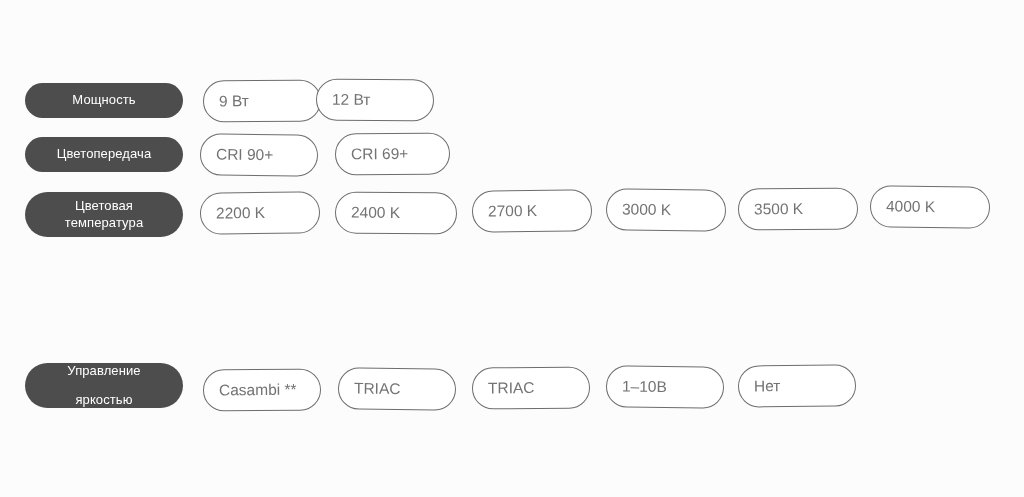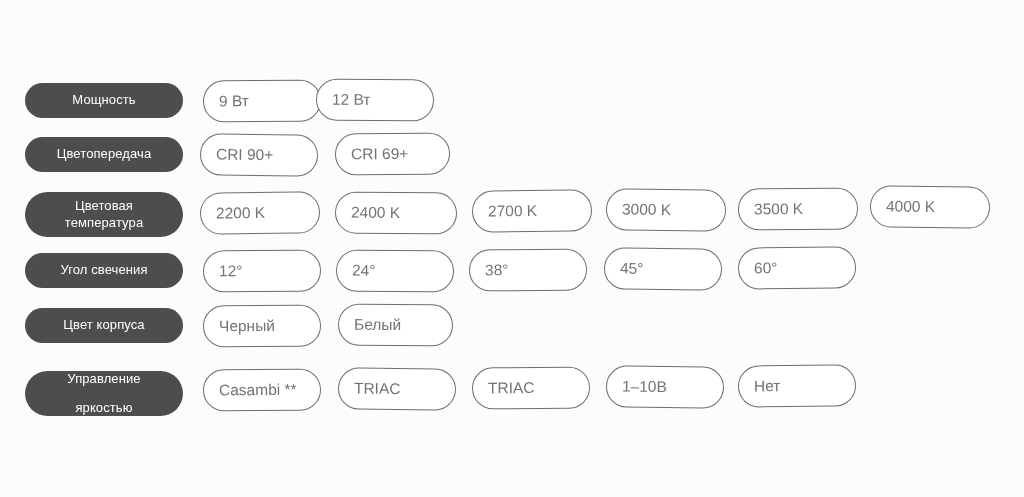--- a/index.html
+++ b/index.html
@@ -85,21 +85,21 @@
   .r3 { top: 186px; height: 58px; }
   .r4 { top: 248px; height: 46px; }
   .r5 { top: 303px; height: 46px; }
   .r6 { top: 357px; height: 58px; }
 
   .r1 .row-label { top: 5px; }
   .r2 .row-label { top: 5px; }
   .r3 .row-label { top: 6px; }
   .r4 .row-label { top: 5px; }
   .r5 .row-label { top: 5px; }
-  .r6 .row-label { top: 14px; }
+  .r6 .row-label { top: 6px; }
 </style>
 </head>
 <body>
 
 <div id="spec-table">
 
   <div class="spec-row r1">
     <div class="row-label single">
       <span>Мощность</span>
     </div>
@@ -149,56 +149,21 @@
       </div>
       <div class="value-pill" style="left:538px; top:2px; width:120px; height:42px; transform:rotate(-0.5deg);">
         <span>3500 K</span>
       </div>
       <div class="value-pill" style="left:670px; top:0px; width:120px; height:42px; transform:rotate(0.8deg);">
         <span>4000 K</span>
       </div>
     </div>
   </div>
 
-  <div class="spec-row r4">
-    <div class="row-label single">
-      <span>Угол свечения</span>
-    </div>
-    <div class="values">
-      <div class="value-pill" style="left:3px; top:2px; width:118px; height:42px; transform:rotate(-0.4deg);">
-        <span>12°</span>
-      </div>
-      <div class="value-pill" style="left:136px; top:2px; width:118px; height:42px; transform:rotate(0.5deg);">
-        <span>24°</span>
-      </div>
-      <div class="value-pill" style="left:269px; top:1px; width:118px; height:42px; transform:rotate(-0.5deg);">
-        <span>38°</span>
-      </div>
-      <div class="value-pill" style="left:404px; top:0px; width:118px; height:42px; transform:rotate(0.6deg);">
-        <span>45°</span>
-      </div>
-      <div class="value-pill" style="left:538px; top:-1px; width:118px; height:42px; transform:rotate(-0.6deg);">
-        <span>60°</span>
-      </div>
-    </div>
-  </div>
 
-  <div class="spec-row r5">
-    <div class="row-label single">
-      <span>Цвет корпуса</span>
-    </div>
-    <div class="values">
-      <div class="value-pill" style="left:3px; top:2px; width:118px; height:42px; transform:rotate(-0.5deg);">
-        <span>Черный</span>
-      </div>
-      <div class="value-pill" style="left:138px; top:1px; width:115px; height:42px; transform:rotate(0.5deg);">
-        <span>Белый</span>
-      </div>
-    </div>
-  </div>
 
   <div class="spec-row r6">
     <div class="row-label double">
       <span style="display:block;">
         <span style="display:block;">Управление</span>
         <span style="display:block;margin-top:12px;">яркостью</span>
       </span>
     </div>
     <div class="values">
       <div class="value-pill" style="left:3px; top:12px; width:118px; height:42px; transform:rotate(-0.5deg);">

